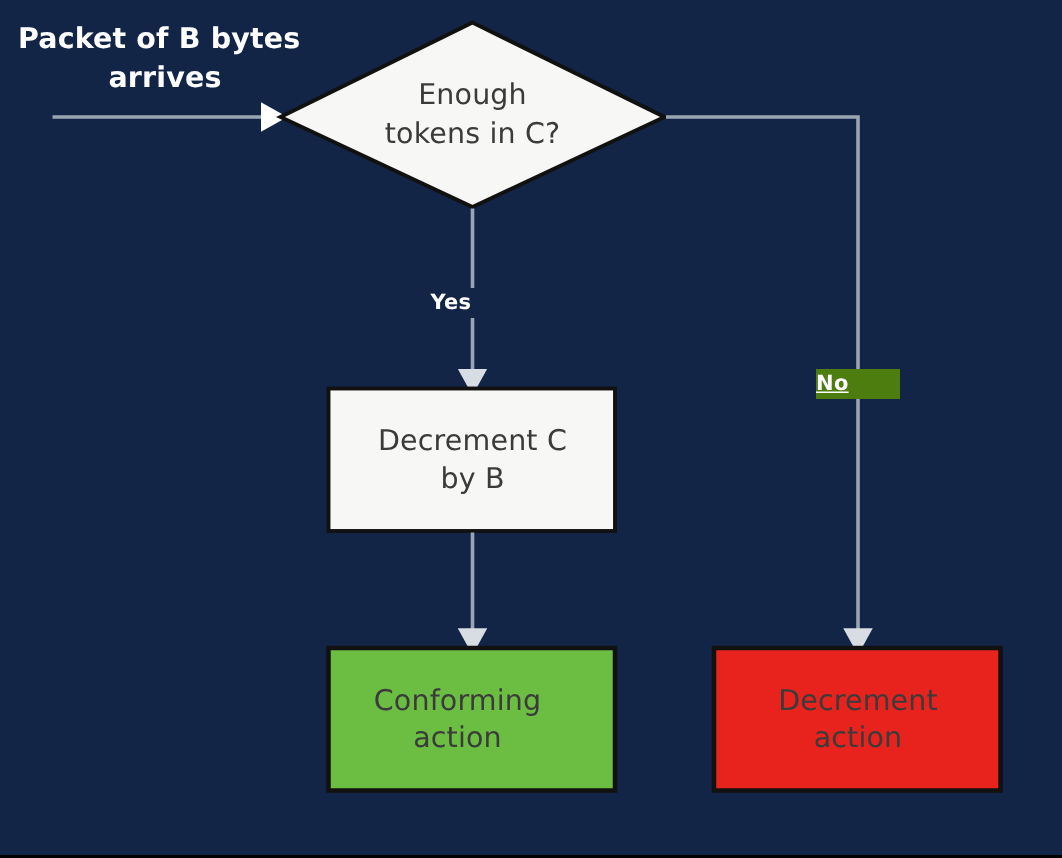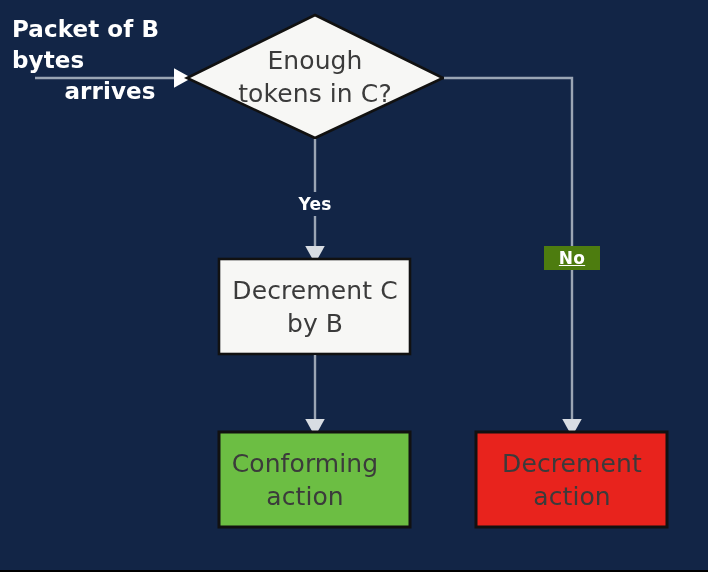--- a/index.html
+++ b/index.html
@@ -27,40 +27,39 @@
   }
   .node-label {
     position: absolute;
     display: flex;
     flex-direction: column;
     align-items: center;
     justify-content: center;
     text-align: center;
     pointer-events: none;
     color: #3b3b3b;
-    font-size: 25px;
+    font-size: 19px;
     line-height: 1.32;
     letter-spacing: 0.1px;
   }
   .edge-label {
     position: absolute;
     color: #ffffff;
-    font-size: 17px;
+    font-size: 14px;
     font-weight: 600;
     letter-spacing: 0.2px;
-    text-align: center;
     white-space: nowrap;
   }
   #source-caption {
     position: absolute;
     left: 12px;
     top: 14px;
     width: 196px;
     color: #ffffff;
-    font-size: 23px;
+    font-size: 19px;
     font-weight: 600;
     line-height: 1.35;
     letter-spacing: 0.1px;
   }
   #source-caption .line-1 { display: block; text-align: left; }
   #source-caption .line-2 { display: block; text-align: center; }
 
   
   #decision-text {
     left: 186px;

